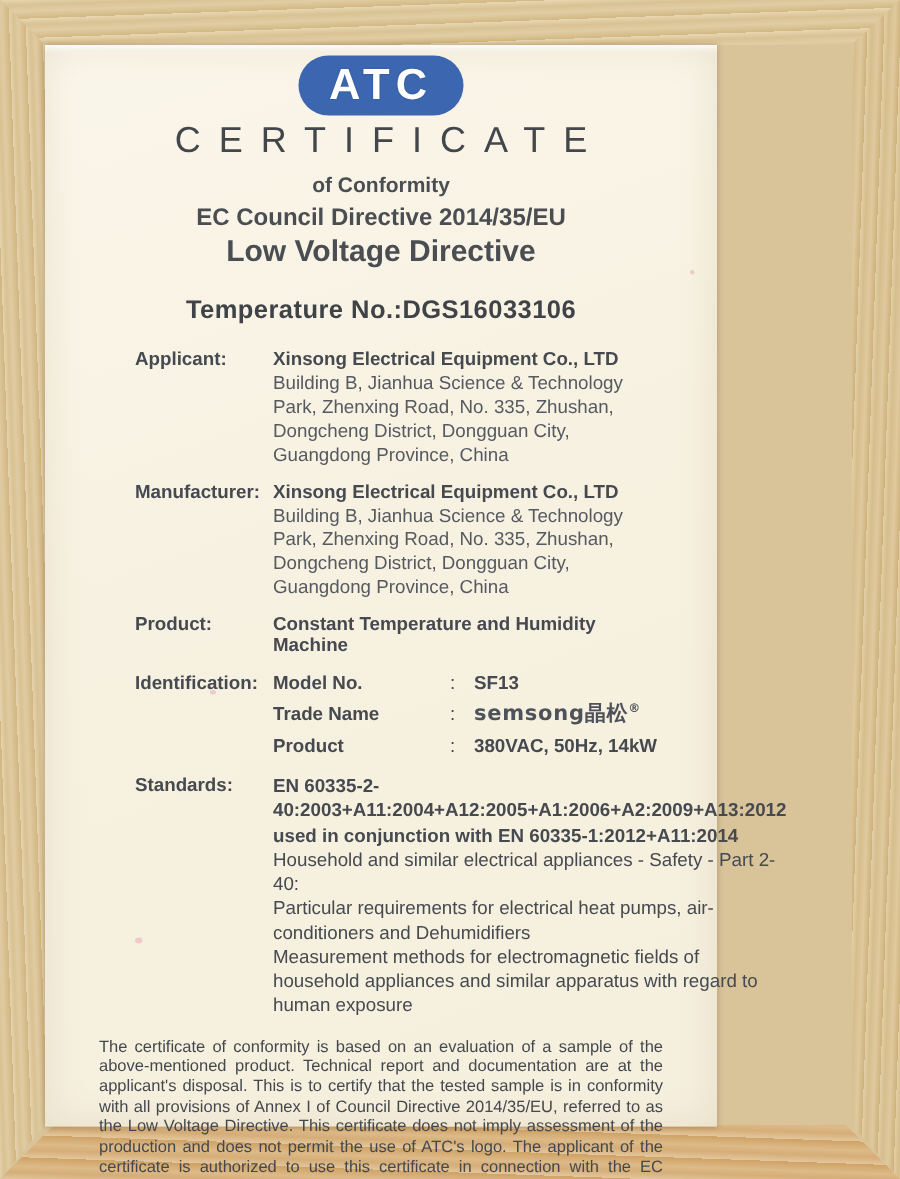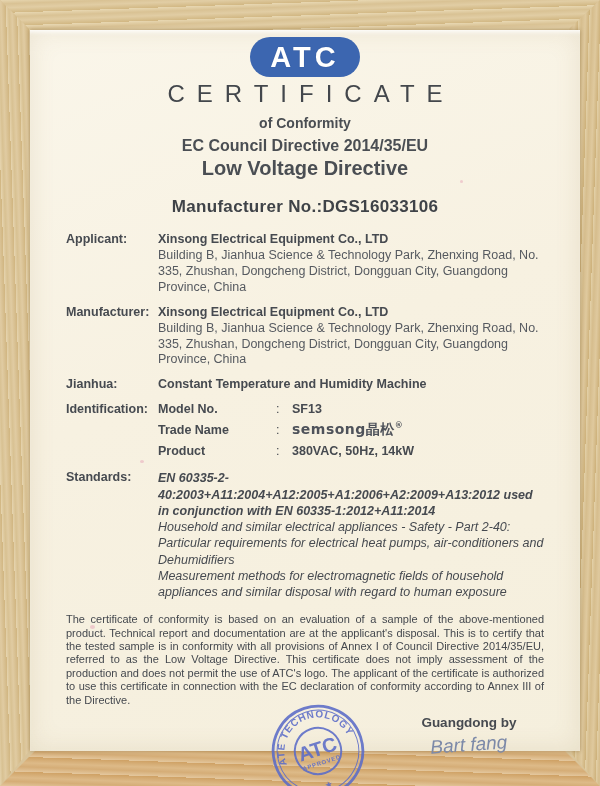--- a/index.html
+++ b/index.html
@@ -15,49 +15,49 @@
     background:repeating-linear-gradient(2deg,#e3c69c 0px,#d5ad77 5px,#ddba88 9px,#cfa266 15px);
     clip-path:polygon(36px 0,calc(100% - 36px) 0,100% 100%,0 100%); }
   .frame-left { left:0; top:0; width:30px; height:786px;
     background:repeating-linear-gradient(88deg,#e5d3ad 0px,#d8c192 3px,#e0cba2 6px,#d1b682 11px);
     clip-path:polygon(0 0,100% 30px,100% calc(100% - 36px),0 100%); }
   .frame-right { right:0; top:0; width:32px; height:786px;
     background:repeating-linear-gradient(92deg,#e2cfa6 0px,#d6bd8d 3px,#dfc99e 7px,#ceb27c 11px);
     clip-path:polygon(100% 0,0 30px,0 calc(100% - 36px),100% 100%); }
 
   
-  .paper { position:absolute; left:30px; top:30px; width:550px; height:721px; z-index:2;
+  .paper { position:absolute; left:30px; top:30px; width:448px; height:721px; z-index:2;
     background:linear-gradient(160deg,#faf6ea 0%,#f7f1e1 45%,#f5efdd 100%);
     box-shadow:inset 0 5px 4px -3px rgba(255,255,255,.95), inset 0 0 26px rgba(150,120,65,.14), 0 0 4px rgba(90,60,20,.35);
     padding:7px 36px 0 36px; color:#464a50; }
   .speck { position:absolute; border-radius:50%; background:#e59cb4; opacity:.45; pointer-events:none; }
 
   
   .hdr { text-align:center; }
   .badge { display:inline-block; background:#3c66b0; color:#fff; border-radius:20px;
     width:110px; height:40px; line-height:40px; font-size:29px; font-weight:bold; letter-spacing:4px;
     text-shadow:0 0 1px #2a4a88; }
   .title { font-size:24px; font-weight:normal; letter-spacing:12px; color:#43474c; margin-top:3px; padding-left:12px; }
   .sub1 { font-size:14px; font-weight:bold; color:#4a4e53; margin-top:7px; }
   .sub2 { font-size:16px; font-weight:bold; color:#4a4e53; margin-top:6px; }
   .sub3 { font-size:20px; font-weight:bold; color:#4a4e53; margin-top:2px; }
   .reg  { font-size:17px; font-weight:bold; color:#3f4348; margin-top:17px; letter-spacing:.3px; }
 
   
-  .rows { margin-top:15px; font-size:12.5px; }
+  .rows { margin-top:15px; font-size:12.5px;margin-left:24px; }
   .frow { display:grid; grid-template-columns:92px 1fr; margin-bottom:9px; }
   .flabel { font-weight:bold; }
   .fname  { font-weight:bold; }
   .faddr  { font-weight:normal; color:#565a60; line-height:1.27; margin-top:2px; }
   .ident-sub { display:grid; grid-template-columns:118px 16px 1fr; margin-bottom:5px; align-items:baseline; }
   .ident-sub .k { font-weight:bold; }
   .ident-sub .v { font-weight:bold; }
   .tradename { font-family:"DejaVu Sans", sans-serif; font-weight:bold; font-size:14px; letter-spacing:.5px; color:#4e525a; }
   .tradename sup { font-size:8px; }
-  .std-line { line-height:1.3;font-style:italic; }
+  .std-line { line-height:1.3; }
   .std-bold { font-weight:bold; }
 
   
   .bodytext { margin-top:13px; font-size:11px; font-weight:normal; text-align:justify; line-height:1.22; color:#44484e; }
 
   
   .certrow { display:flex; margin-top:8px; align-items:flex-start; }
   .datecol { width:175px; text-align:center; margin-top:32px; }
   .stampcol { flex:1; text-align:center; margin-top:-12px; }
   .signcol { width:150px; text-align:center; }
@@ -77,21 +77,21 @@
   <div class="speck" style="left:110px;top:430px;width:4px;height:3px;"></div>
   <div class="speck" style="left:60px;top:595px;width:5px;height:4px;"></div>
   <div class="speck" style="left:430px;top:150px;width:3px;height:3px;"></div>
 
   <div class="hdr">
     <div class="badge">ATC</div>
     <div class="title">CERTIFICATE</div>
     <div class="sub1">of Conformity</div>
     <div class="sub2">EC Council Directive 2014/35/EU</div>
     <div class="sub3">Low Voltage Directive</div>
-    <div class="reg">Manufacturer No.:DGS16033106</div>
+    <div class="reg">Temperature No.:DGS16033106</div>
   </div>
 
   <div class="rows">
 
     <div class="frow">
       <div class="flabel">Applicant:</div>
       <div>
         <div class="fname">Xinsong Electrical Equipment Co., LTD</div>
         <div class="faddr">Building B, Jianhua Science &amp; Technology Park, Zhenxing Road, No. 335, Zhushan, Dongcheng District, Dongguan City, Guangdong Province, China</div>
       </div>
@@ -99,21 +99,21 @@
 
     <div class="frow">
       <div class="flabel">Manufacturer:</div>
       <div>
         <div class="fname">Xinsong Electrical Equipment Co., LTD</div>
         <div class="faddr">Building B, Jianhua Science &amp; Technology Park, Zhenxing Road, No. 335, Zhushan, Dongcheng District, Dongguan City, Guangdong Province, China</div>
       </div>
     </div>
 
     <div class="frow" style="margin-bottom:11px;">
-      <div class="flabel">Jianhua:</div>
+      <div class="flabel">Product:</div>
       <div class="fname">Constant Temperature and Humidity Machine</div>
     </div>
 
     <div class="frow" style="margin-bottom:7px;">
       <div class="flabel">Identification:</div>
       <div>
         <div class="ident-sub">
           <span class="k">Model No.</span>
           <span>:</span>
           <span class="v">SF13</span>
@@ -130,21 +130,21 @@
         </div>
       </div>
     </div>
 
     <div class="frow" style="margin-bottom:0;">
       <div class="flabel">Standards:</div>
       <div>
         <div class="std-line std-bold">EN 60335-2-40:2003+A11:2004+A12:2005+A1:2006+A2:2009+A13:2012 used in conjunction with EN 60335-1:2012+A11:2014</div>
         <div class="std-line">Household and similar electrical appliances - Safety - Part 2-40:</div>
         <div class="std-line">Particular requirements for electrical heat pumps, air-conditioners and Dehumidifiers</div>
-        <div class="std-line">Measurement methods for electromagnetic fields of household appliances and similar disposal with regard to human exposure</div>
+        <div class="std-line">Measurement methods for electromagnetic fields of household appliances and similar apparatus with regard to human exposure</div>
       </div>
     </div>
   </div>
 
   <div class="bodytext">The certificate of conformity is based on an evaluation of a sample of the above-mentioned product. Technical report and documentation are at the applicant's disposal. This is to certify that the tested sample is in conformity with all provisions of Annex I of Council Directive 2014/35/EU, referred to as the Low Voltage Directive. This certificate does not imply assessment of the production and does not permit the use of ATC's logo. The applicant of the certificate is authorized to use this certificate in connection with the EC declaration of conformity according to Annex III of the Directive.</div>
 
   <div class="certrow">
     <div class="datecol">
       
       

